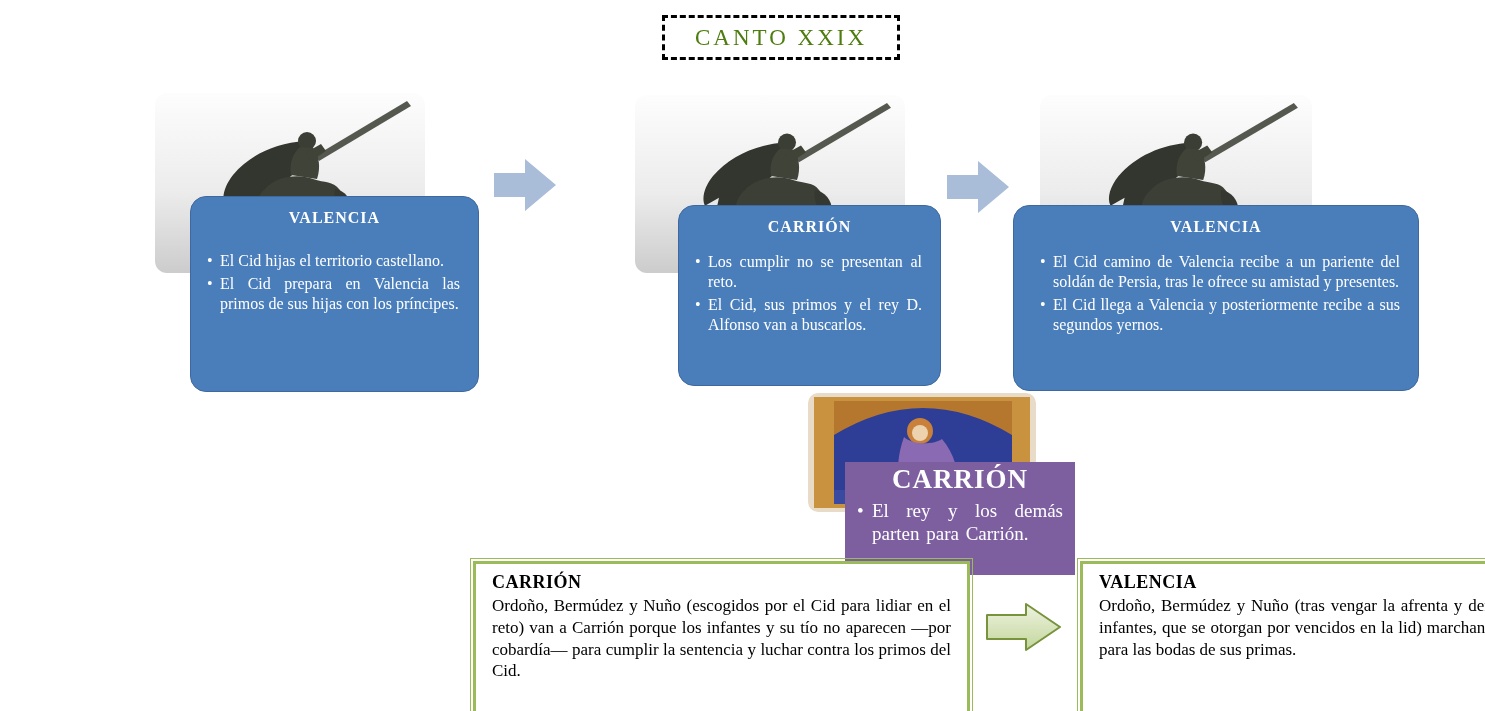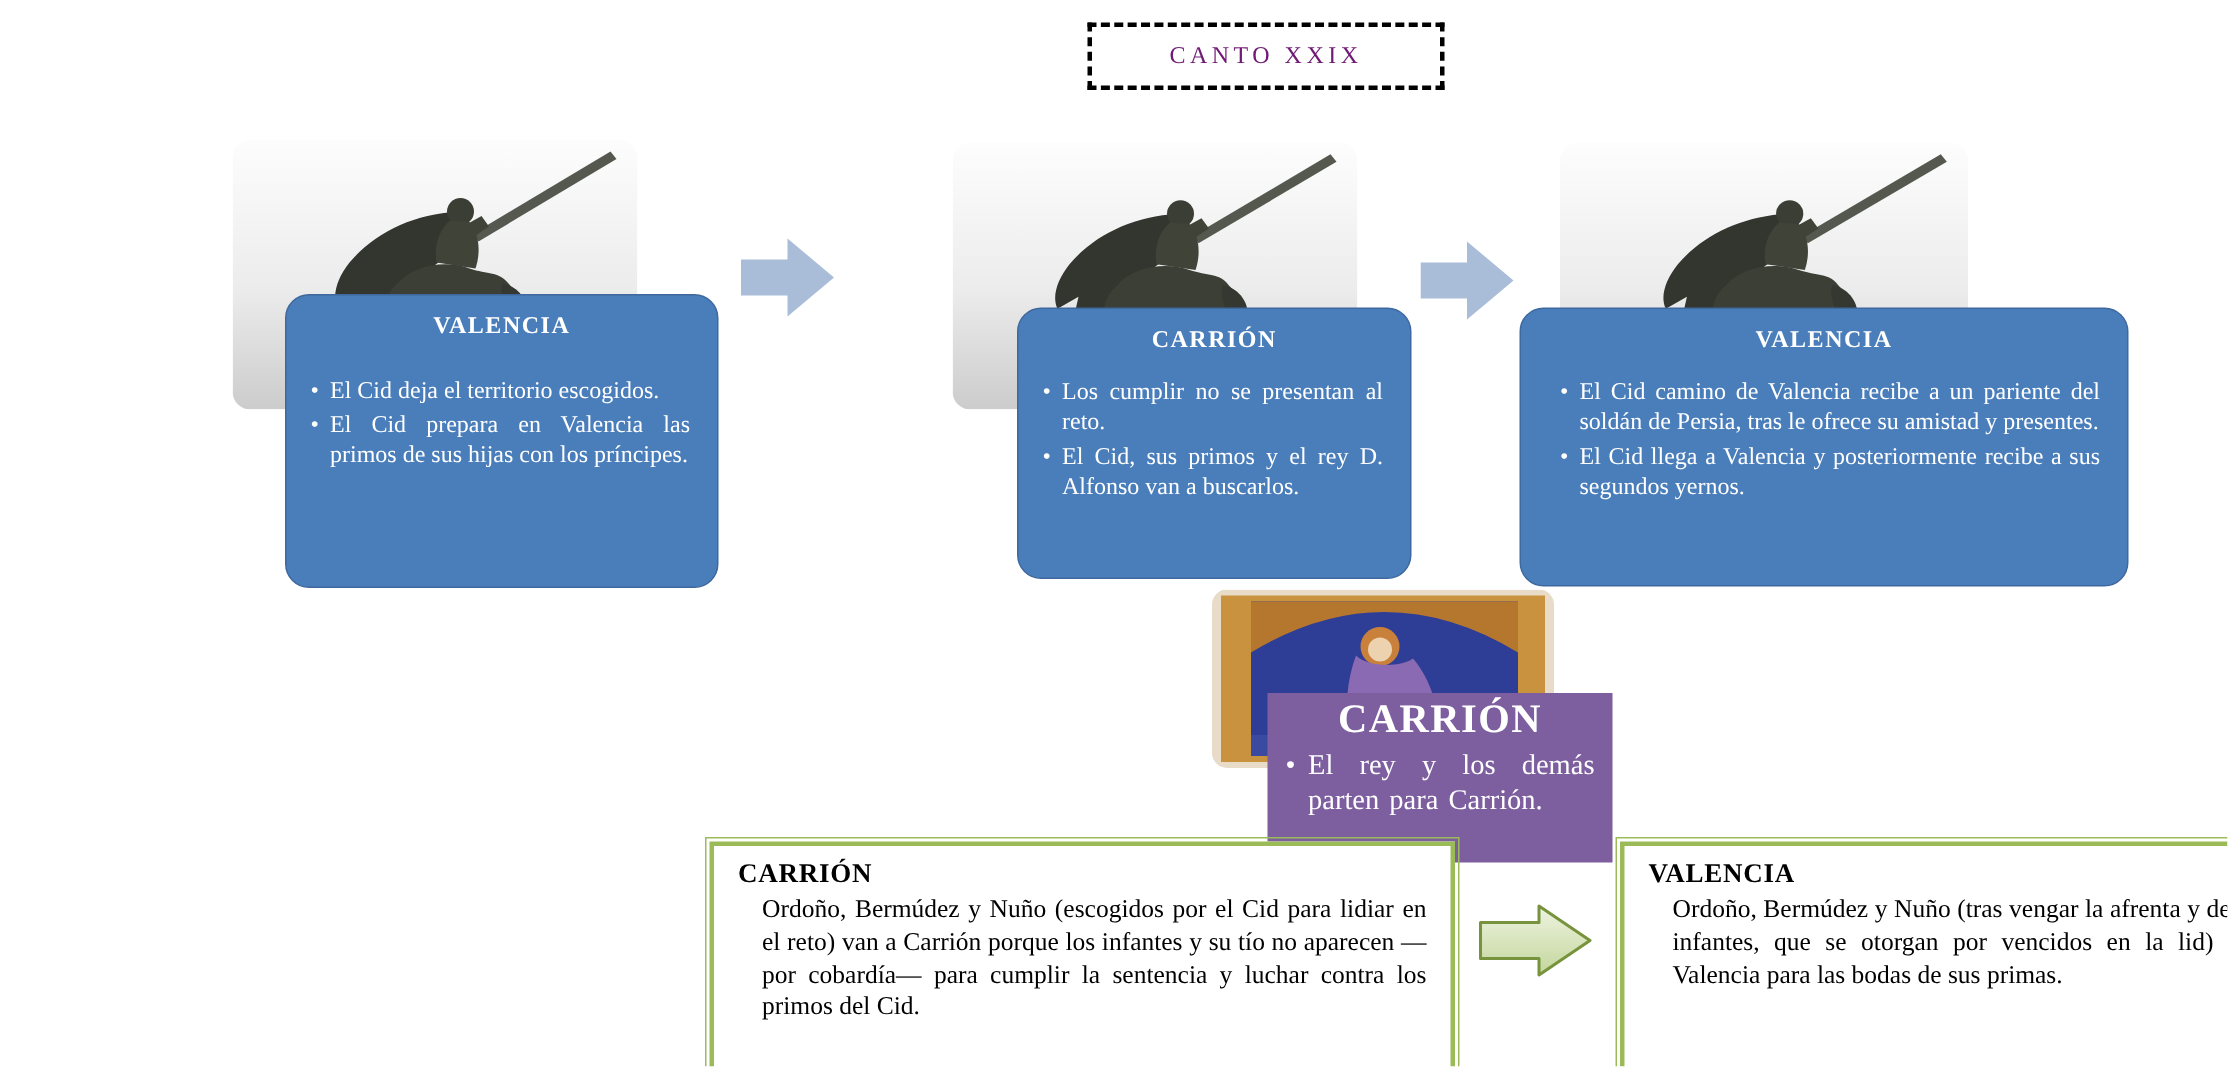--- a/index.html
+++ b/index.html
@@ -8,24 +8,24 @@
     position: relative;
     width: 1485px;
     height: 711px;
     background: #ffffff;
     overflow: hidden;
     font-family: "Liberation Serif", "DejaVu Serif", serif;
   }
 
   
   .title-box {
-    position: absolute; left: 725px; top: 15px; width: 238px; height: 45px;
+    position: absolute; left: 662px; top: 15px; width: 238px; height: 45px;
     border: 3px dashed #000;
     display: flex; align-items: center; justify-content: center;
-    font-size: 16px; letter-spacing: 3px; color: #701a75;
+    font-size: 23px; letter-spacing: 3px; color: #4d7c0f;
     background: #fff; z-index: 4;
   }
 
   
   .statue { position: absolute; border-radius: 12px; overflow: hidden; z-index: 1; }
   .s1 { left: 155px; top: 93px;  width: 270px; height: 180px; }
   .s2 { left: 635px; top: 95px;  width: 270px; height: 178px; }
   .s3 { left: 1040px; top: 95px; width: 272px; height: 178px; }
   .statue svg, .manuscript svg { display:block; width:100%; height:100%; }
 
@@ -72,21 +72,21 @@
 
   
   .green-note {
     position: absolute; background: #fff; color: #000;
     border: 3px solid #9bbb59; outline: 1px solid #9bbb59; outline-offset: 2px;
     z-index: 3; padding: 8px 16px;
   }
   .gn1 { left: 473px; top: 561px; width: 497px; height: 170px; }
   .gn2 { left: 1080px; top: 561px; width: 500px; height: 170px; }
   .green-note .note-title { font-weight: bold; font-size: 18px; letter-spacing: 0.5px; }
-  .green-note .note-text { font-size: 17px; line-height: 1.28; text-align: justify; margin-top: 2px; margin-left: 16px; }
+  .green-note .note-text { font-size: 17px; line-height: 1.28; text-align: justify; margin-top: 2px; }
 
   
   .green-arrow { position: absolute; left: 986px; top: 601px; z-index: 3; }
 
   .defs-holder { position: absolute; width: 0; height: 0; overflow: hidden; }
 </style>
 </head>
 <body>
 
 <svg class="defs-holder" aria-hidden="true">
@@ -146,21 +146,21 @@
     <svg width="63" height="54" viewBox="0 0 63 54">
         <polygon points="0,15 31,15 31,1 62,27 31,53 31,39 0,39" fill="#a9bcd8"></polygon>
       </svg>
   </div>
 
   <div class="blue-box bb1">
     <div class="box-title">VALENCIA</div>
     <div class="bullets">
       <div class="bullet-item">
         <span class="bullet-marker">•</span>
-        <span class="bullet-text">El Cid deja el territorio escogidos.</span>
+        <span class="bullet-text">El Cid hijas el territorio castellano.</span>
       </div>
       <div class="bullet-item">
         <span class="bullet-marker">•</span>
         <span class="bullet-text">El Cid prepara en Valencia las primos de sus hijas con los príncipes.</span>
       </div>
     </div>
   </div>
 
   <div class="blue-box bb2">
     <div class="box-title">CARRIÓN</div>

